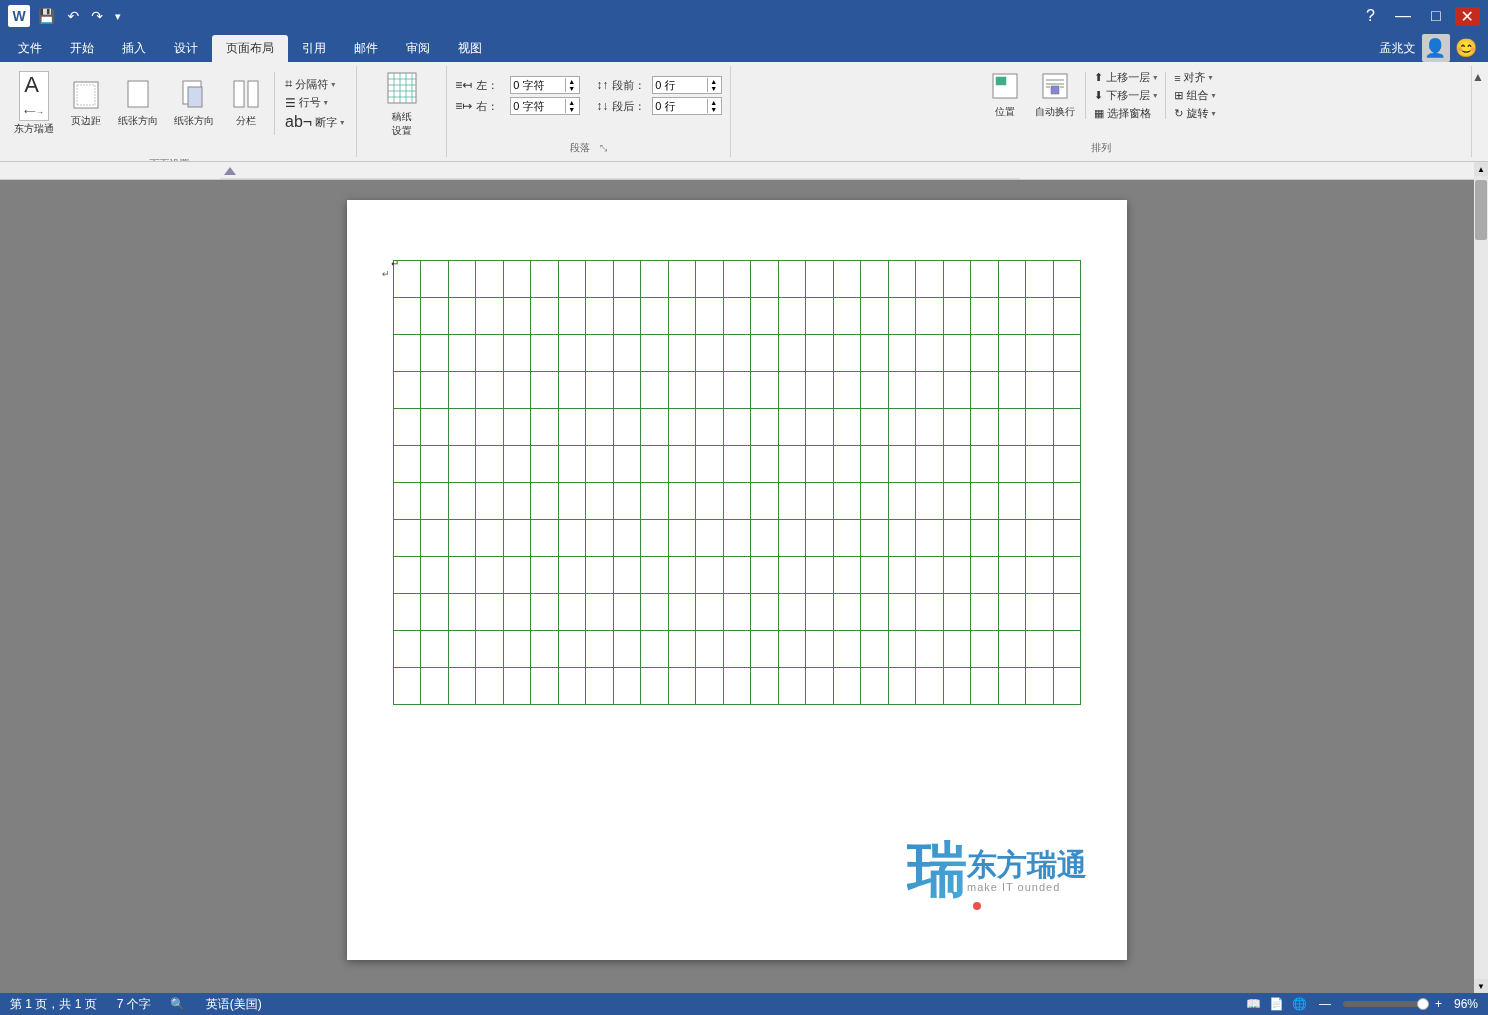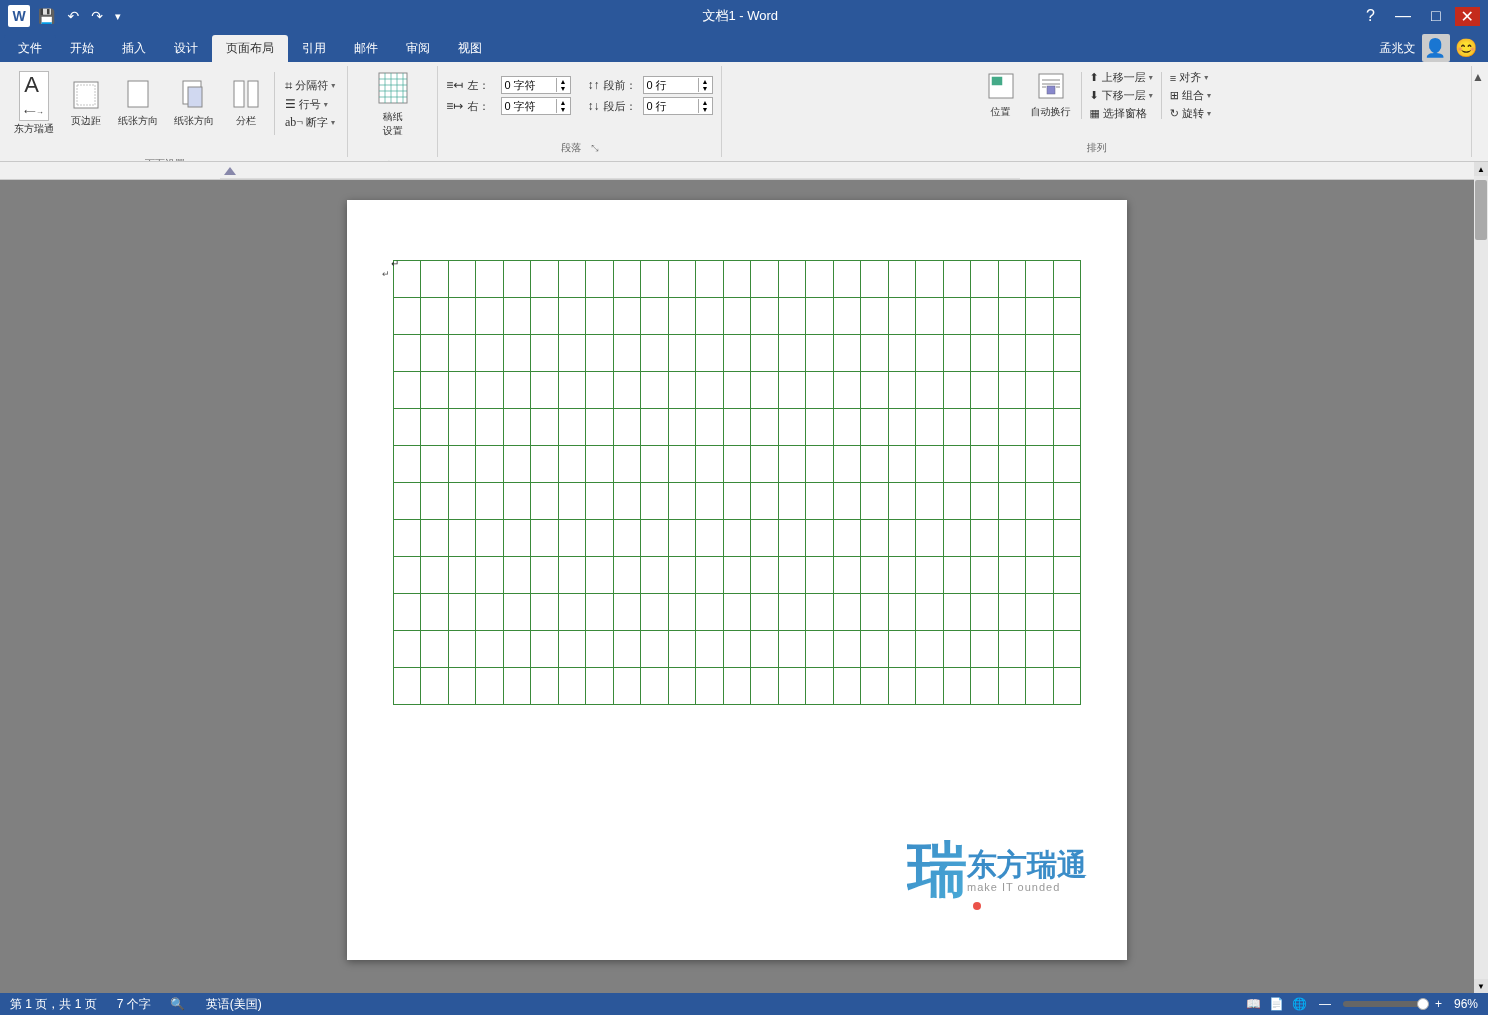--- a/index.html
+++ b/index.html
@@ -162,21 +162,20 @@
 <body>
 
 <div id="title-bar">
   <div class="left-icons">
     <div class="word-icon">W</div>
     <span class="save-icon" title="保存">💾</span>
     <span class="undo-icon" title="撤销">↶</span>
     <span class="redo-icon" title="恢复">↷</span>
     <span style="color:white;font-size:11px;margin-left:4px">▾</span>
   </div>
-  <div class="title">文档1 - Word</div>
   <div class="right-icons">
     <button class="title-btn">?</button>
     <button class="title-btn">—</button>
     <button class="title-btn">□</button>
     <button class="title-btn" style="background:#c42b1c;">✕</button>
   </div>
 </div>
 
 <div id="tab-bar">
   <button class="ribbon-tab" style="background:#2b579a;color:white;">文件</button>
@@ -253,21 +252,21 @@
           <span class="icon" style="font-size:13px;">⌗</span>
           <span>分隔符</span>
           <span class="dropdown-arrow">▾</span>
         </div>
         <div class="med-btn">
           <span class="icon" style="font-size:12px;">☰</span>
           <span>行号</span>
           <span class="dropdown-arrow">▾</span>
         </div>
         <div class="med-btn">
-          <span class="icon" style="font-size:12px;font-family:Liberation Serif, serif;">ab¬</span>
+          <span class="icon" style="font-size:16px;">ab¬</span>
           <span>断字</span>
           <span class="dropdown-arrow">▾</span>
         </div>
       </div>
     </div>
     <div class="ribbon-group-label">
       <span>页面设置</span>
       <span style="font-size:9px;cursor:pointer;">⤡</span>
     </div>
   </div>

